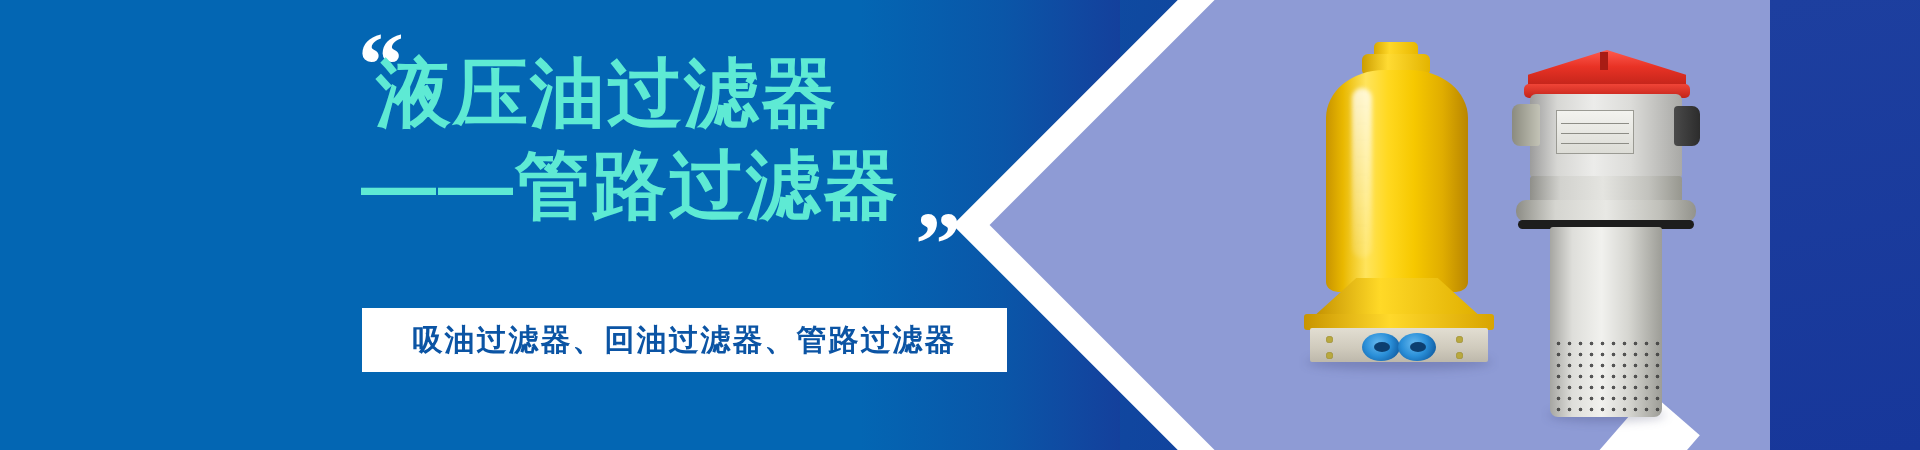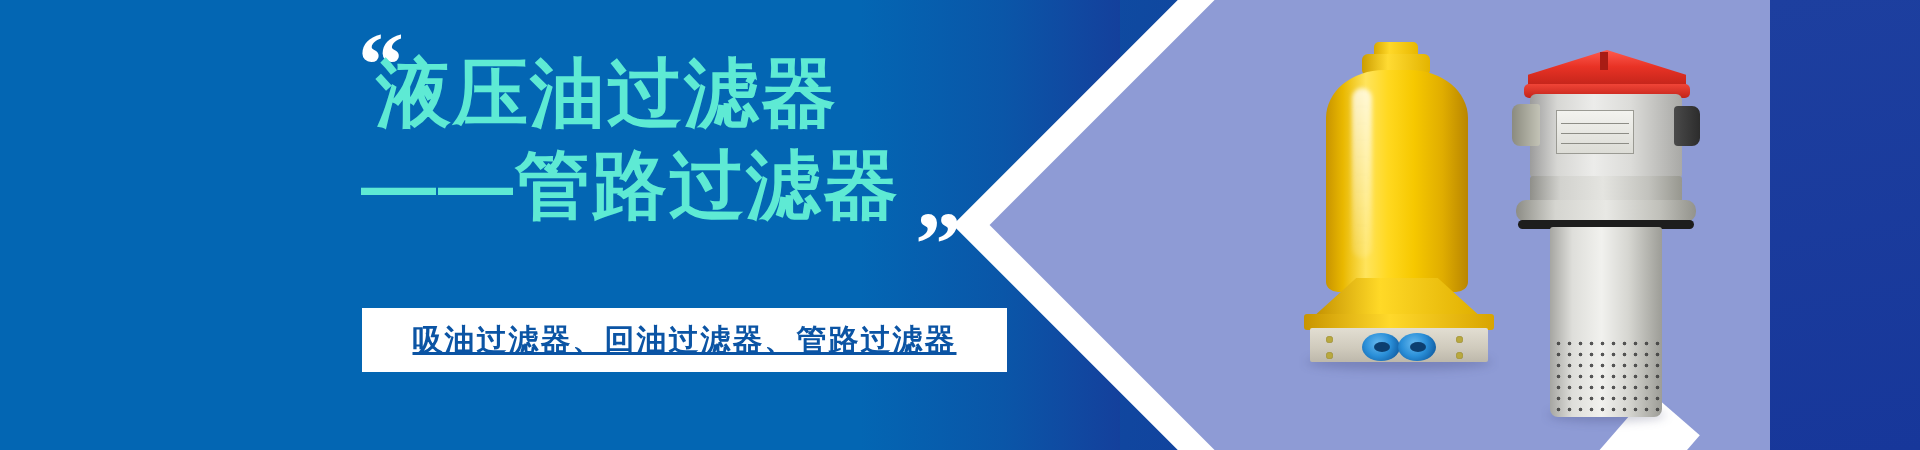--- a/index.html
+++ b/index.html
@@ -153,21 +153,20 @@
     display: flex;
     align-items: center;
     justify-content: center;
   }
   .subtitle-text {
     color: #0b54a4;
     font-size: 30px;
     font-weight: 700;
     letter-spacing: 2px;
     white-space: nowrap;
-    text-decoration: underline;
   }
 
   
   .prod-yellow {
     position: absolute;
     left: 1300px;
     top: 42px;
     width: 205px;
     height: 300px;
     z-index: 14;

